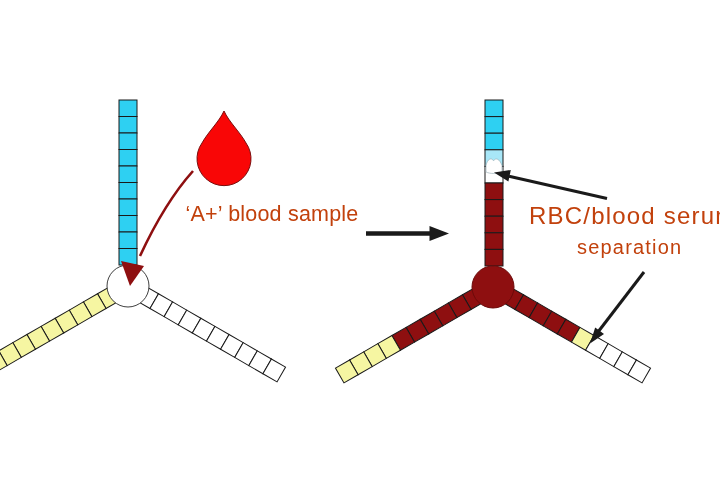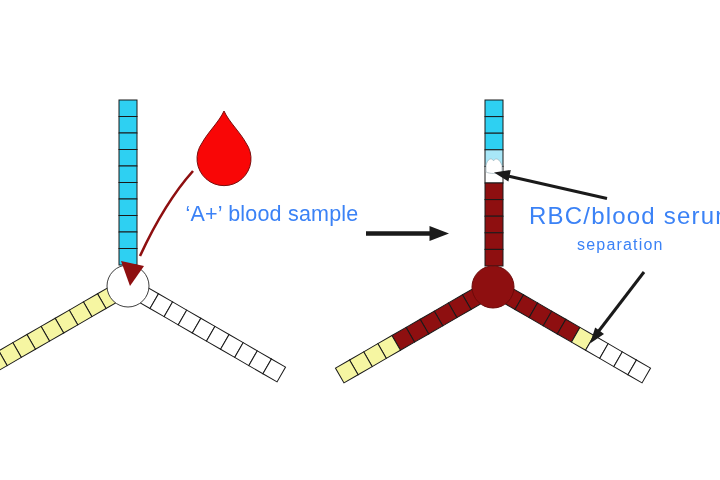--- a/index.html
+++ b/index.html
@@ -1,24 +1,24 @@
 <!DOCTYPE html>
 <html><head>
 <meta charset="utf-8">
 <style>
   html,body{margin:0;padding:0;background:#fff;}
   body{width:720px;height:480px;overflow:hidden;
        font-family:"Liberation Sans","DejaVu Sans",sans-serif;}
   .stage{position:relative;width:720px;height:480px;background:#fff;overflow:hidden;}
   .stage svg{position:absolute;left:0;top:0;}
-  .label{position:absolute;color:#3b82f6;}
+  .label{position:absolute;color:#c2410c;}
   .sample-label{left:179px;top:202px;width:186px;text-align:center;
                 font-size:21.5px;line-height:25px;letter-spacing:0.2px;}
   .result-line1{left:529px;top:202px;font-size:24px;letter-spacing:1.2px;white-space:nowrap;}
-  .result-line2{left:577px;top:236px;font-size:16px;letter-spacing:1.2px;white-space:nowrap;}
+  .result-line2{left:577px;top:236px;font-size:20px;letter-spacing:1.2px;white-space:nowrap;}
 </style>
 </head>
 <body>
 
 <div class="stage">
 
   <svg width="720" height="480" viewBox="0 0 720 480">
 
     <g id="device-0">
         <g transform="rotate(150 128 286)">

